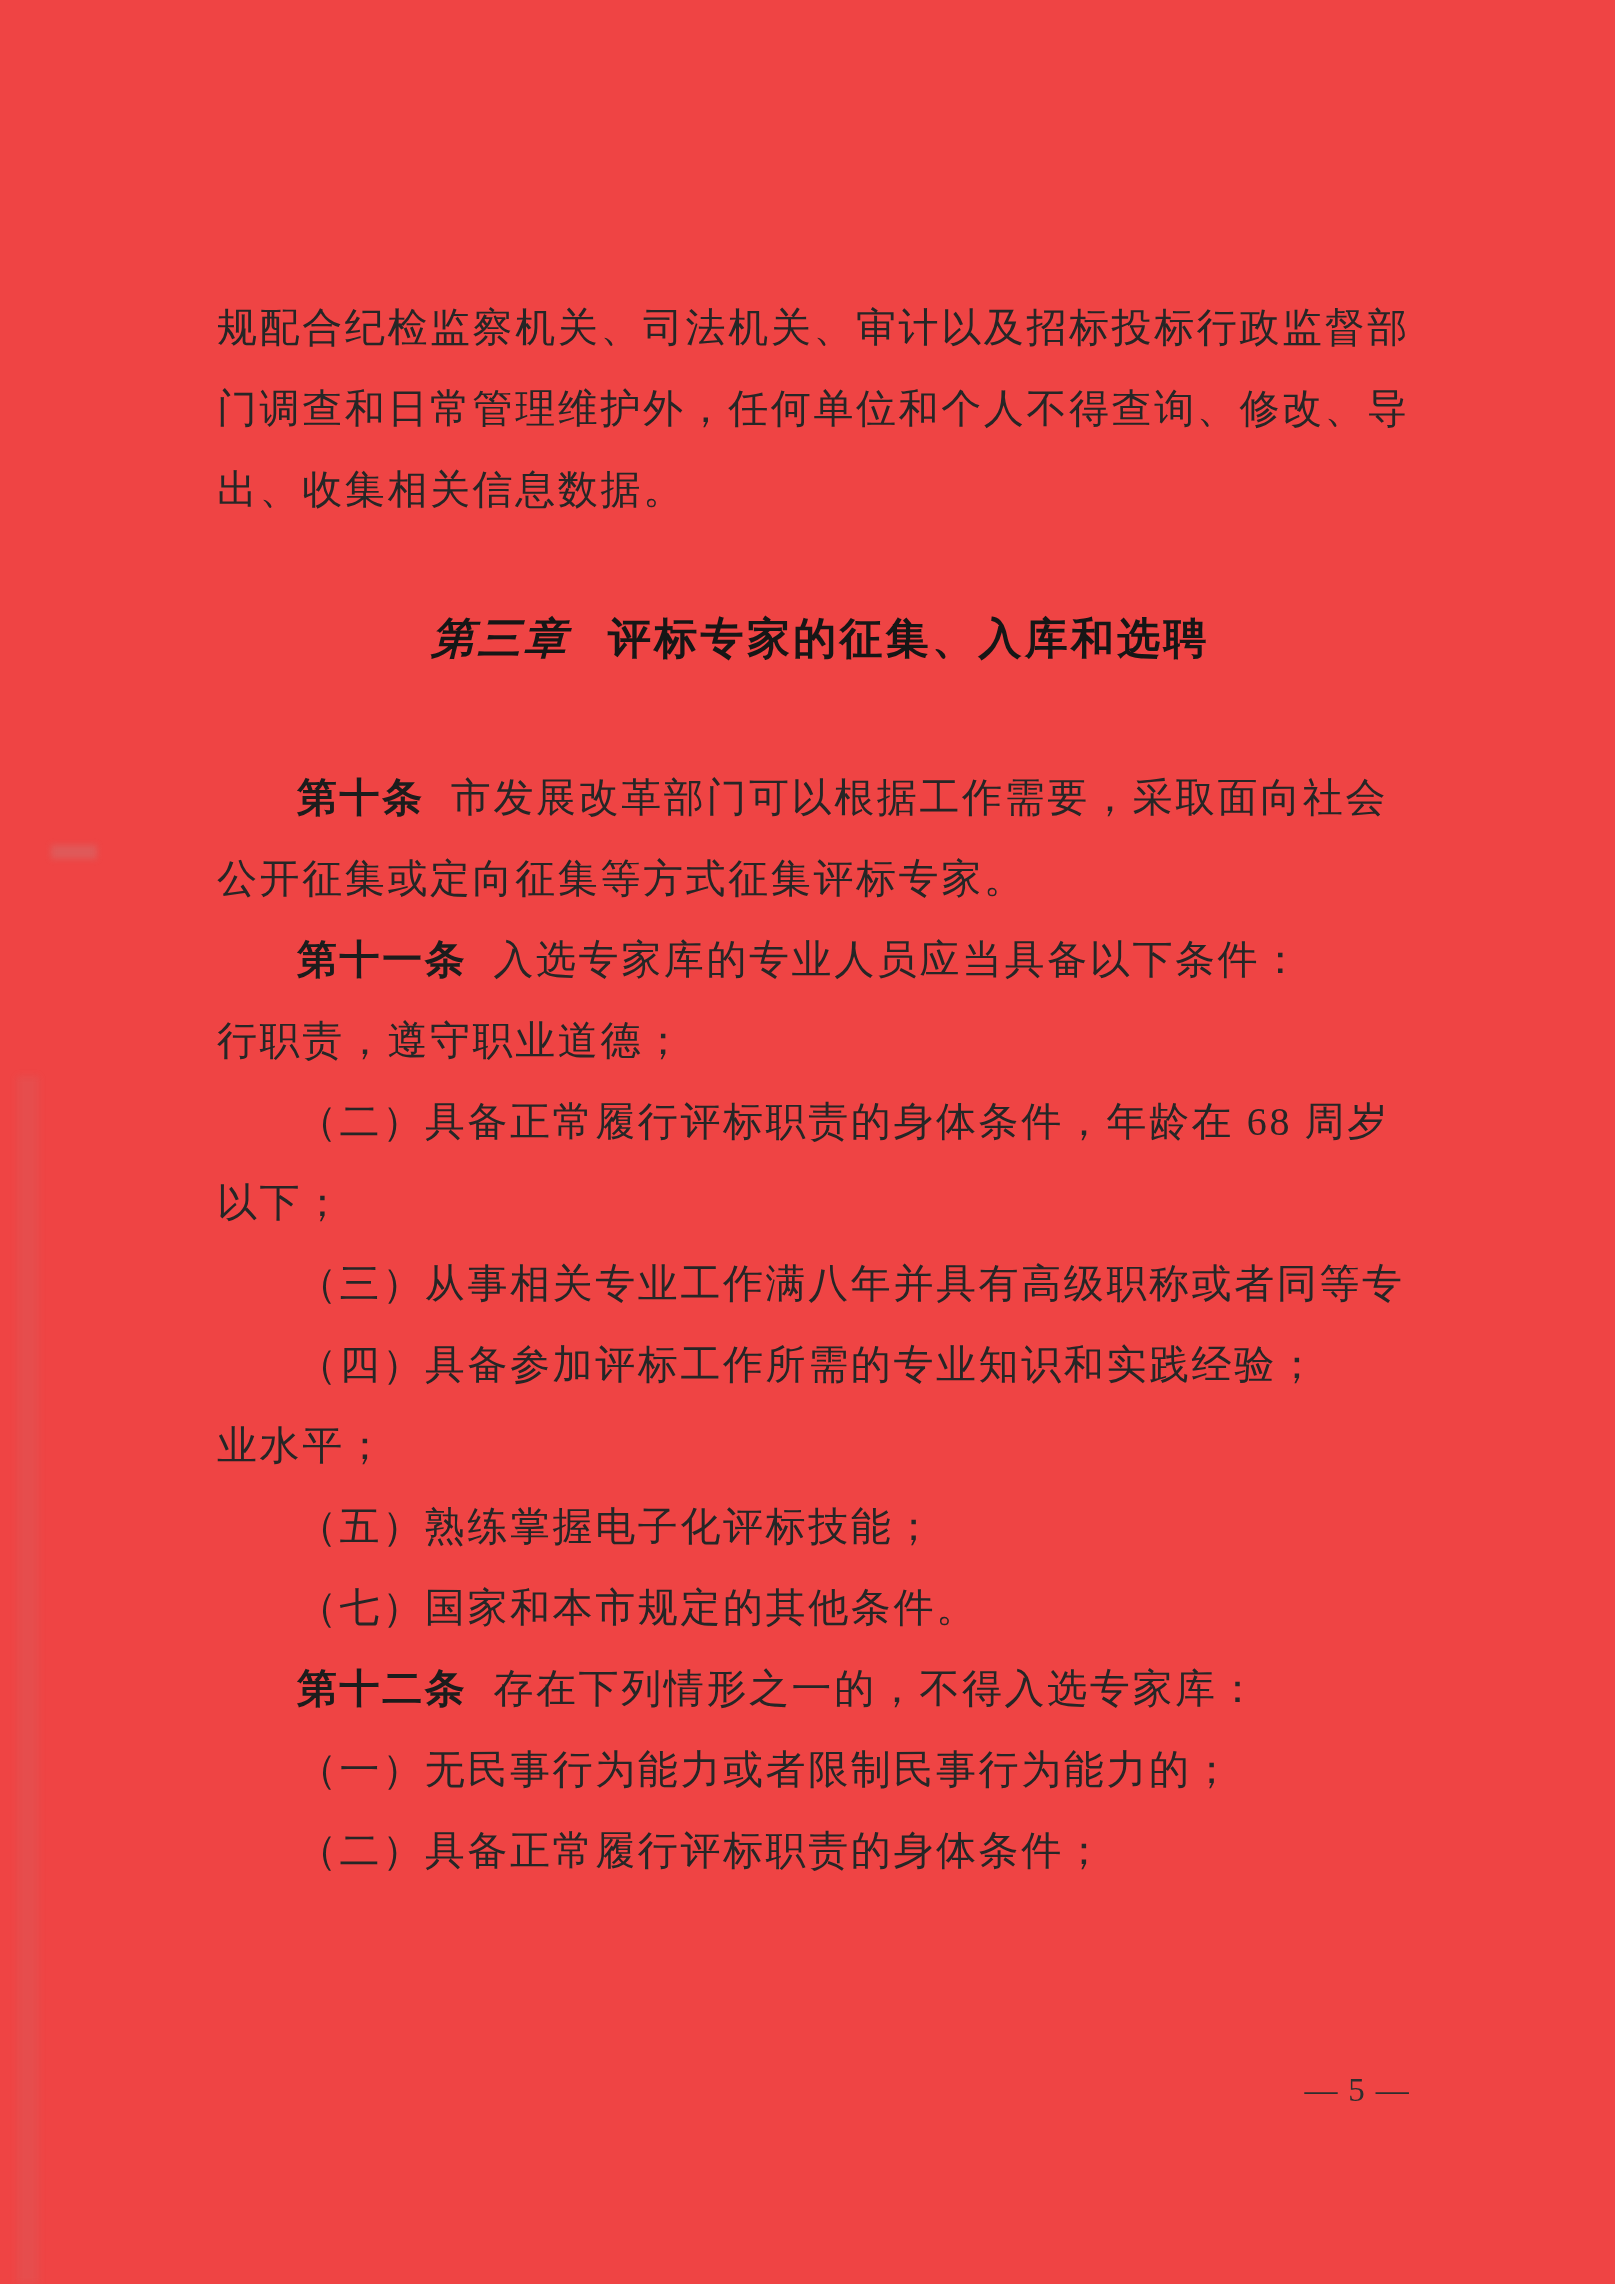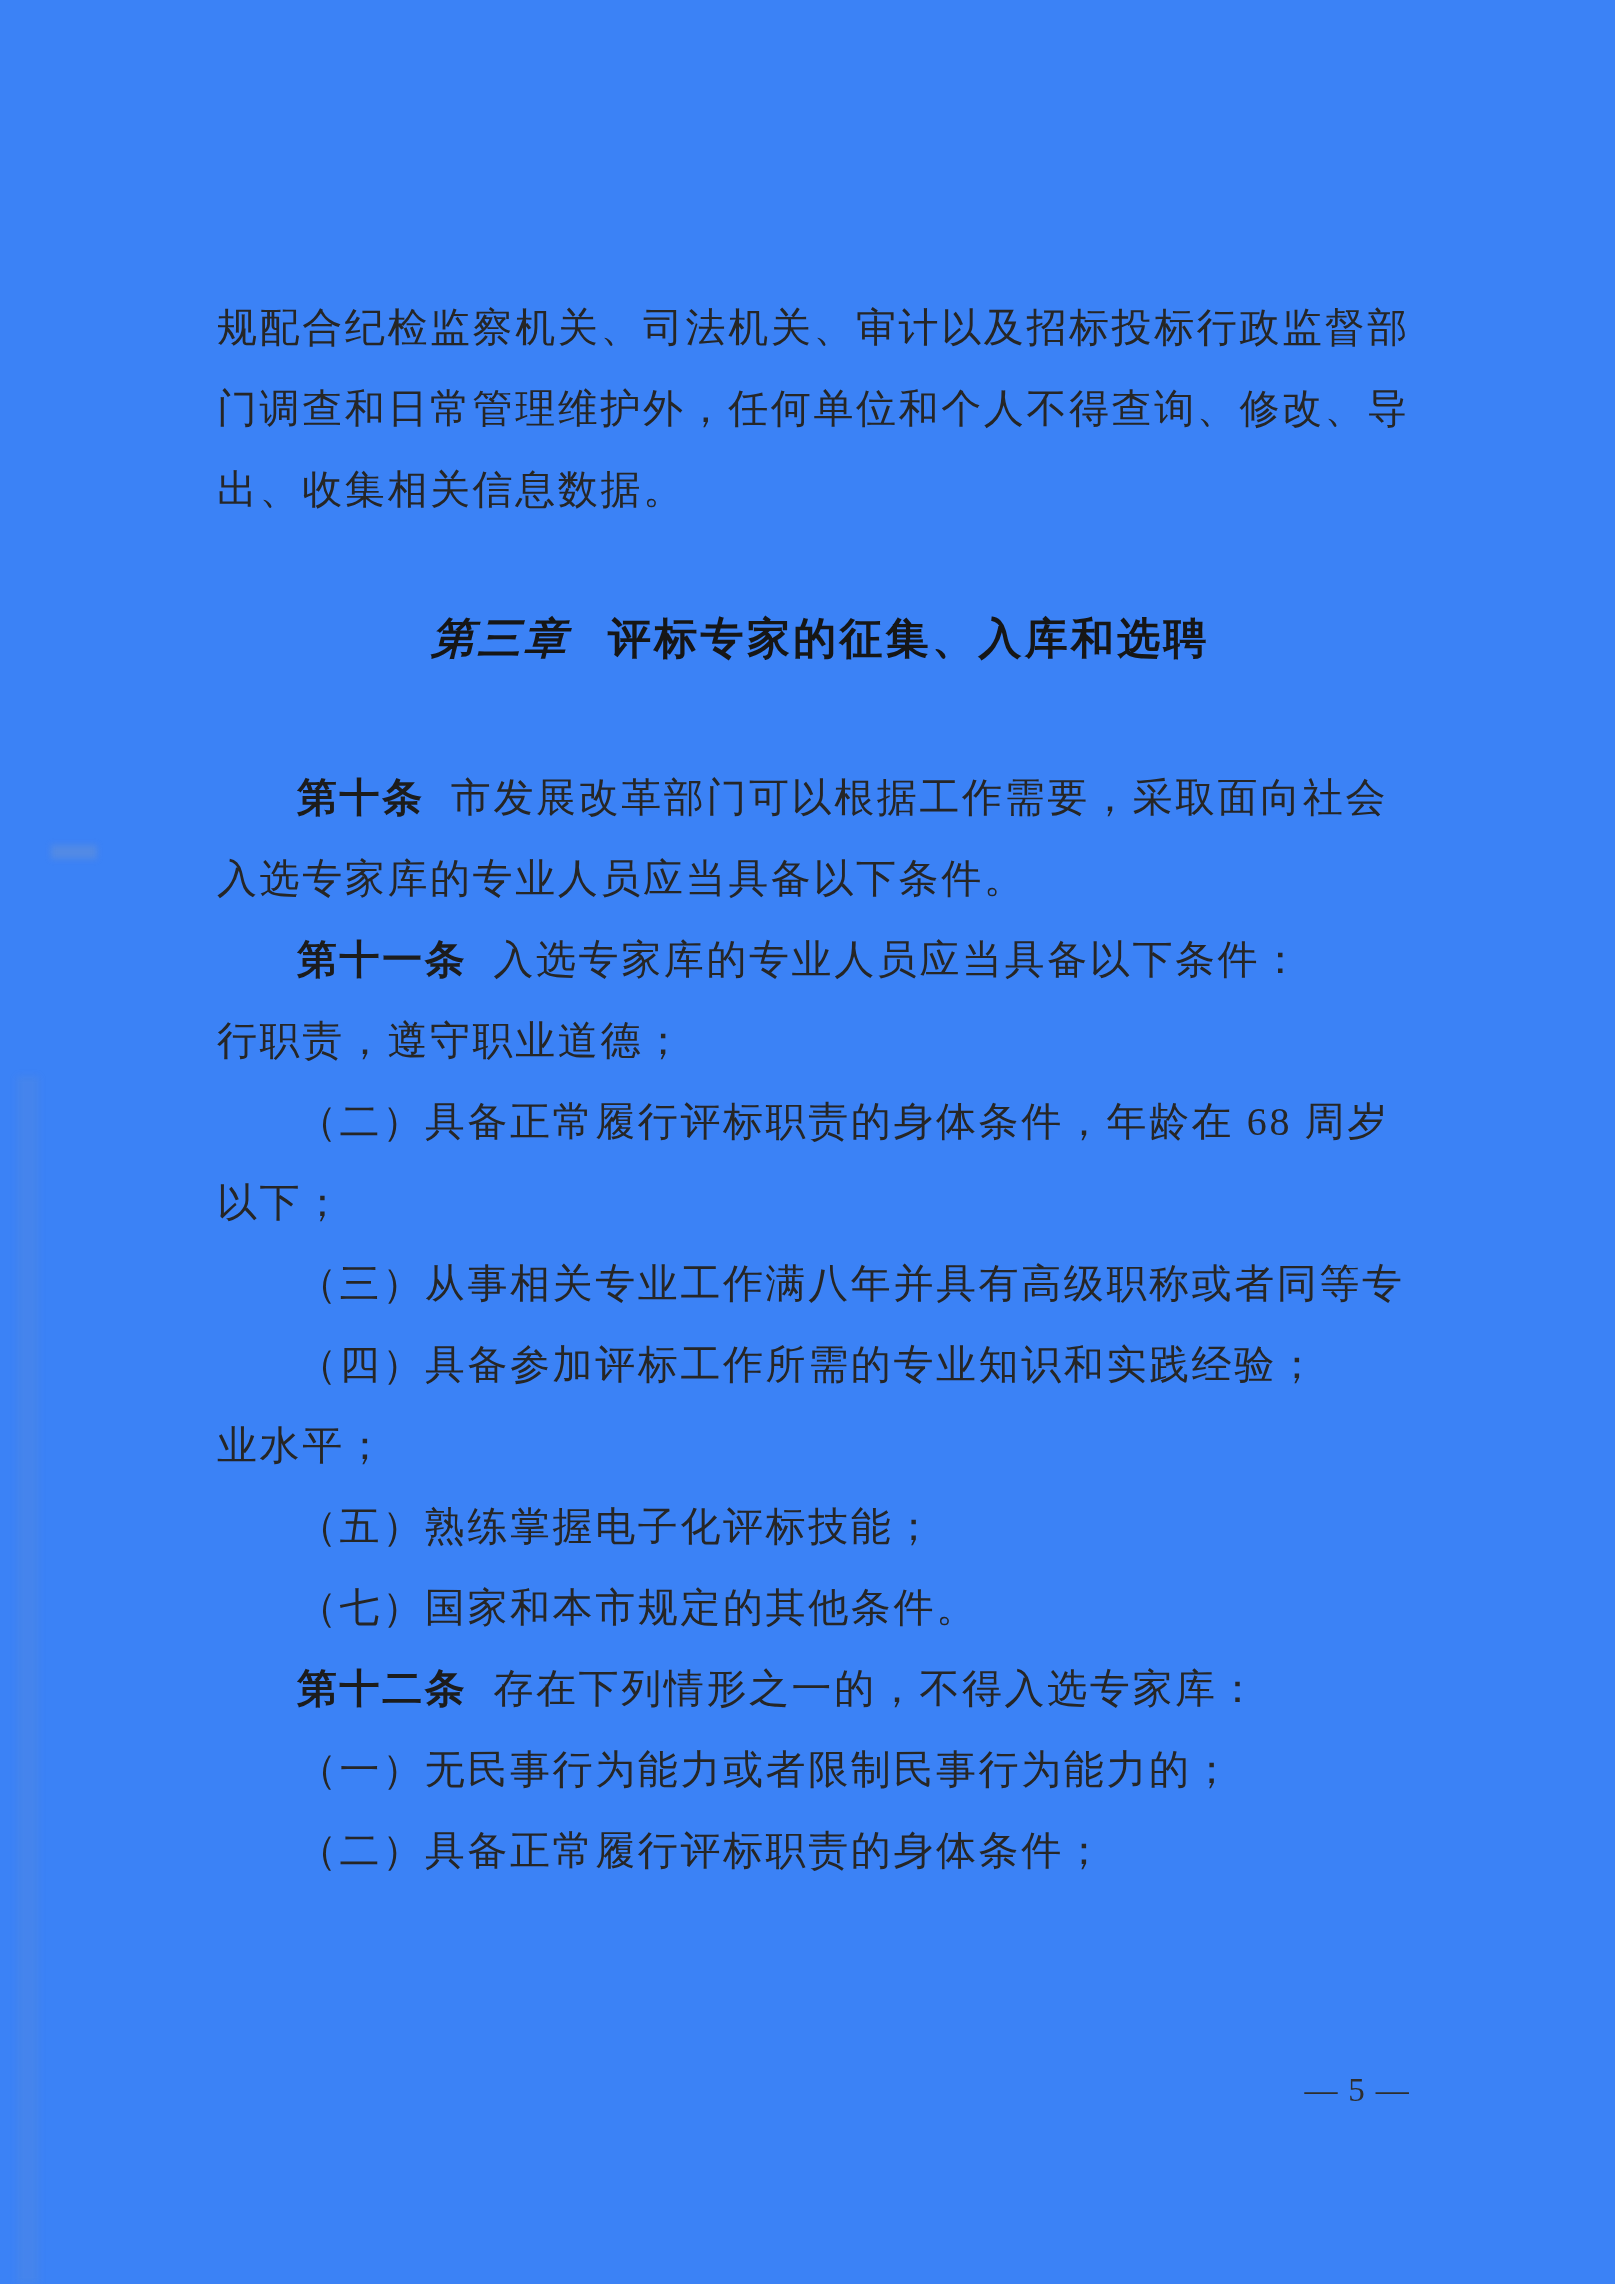--- a/index.html
+++ b/index.html
@@ -5,21 +5,21 @@
   html, body {
     margin: 0;
     padding: 0;
     background: #e8e8e8;
   }
   .page {
     position: relative;
     width: 1616px;
     height: 2284px;
     margin: 0 auto;
-    background: #3b82f6;
+    background: #ef4444;
     overflow: hidden;
     font-family: "Liberation Serif", serif;
     color: #262626;
   }
   
   .streak {
     position: absolute;
     left: 17px;
     top: 1076px;
     width: 22px;
@@ -95,21 +95,21 @@
 
     <div class="chapter-heading">
       <span class="chapter-no">第三章</span><span>评标专家的征集、入库和选聘</span>
     </div>
 
     <div class="articles">
 
       <div class="line indent">
         <span class="term">第十条</span><span>市发展改革部门可以根据工作需要，采取面向社会</span>
       </div>
-      <div class="line">入选专家库的专业人员应当具备以下条件。</div>
+      <div class="line">公开征集或定向征集等方式征集评标专家。</div>
 
       <div class="line indent">
         <span class="term">第十一条</span><span>入选专家库的专业人员应当具备以下条件：</span>
       </div>
       <div class="line">行职责，遵守职业道德；</div>
       <div class="line indent">（二）具备正常履行评标职责的身体条件，年龄在 68 周岁</div>
       <div class="line">以下；</div>
       <div class="line indent">（三）从事相关专业工作满八年并具有高级职称或者同等专</div>
       <div class="line indent">（四）具备参加评标工作所需的专业知识和实践经验；</div>
       <div class="line">业水平；</div>

